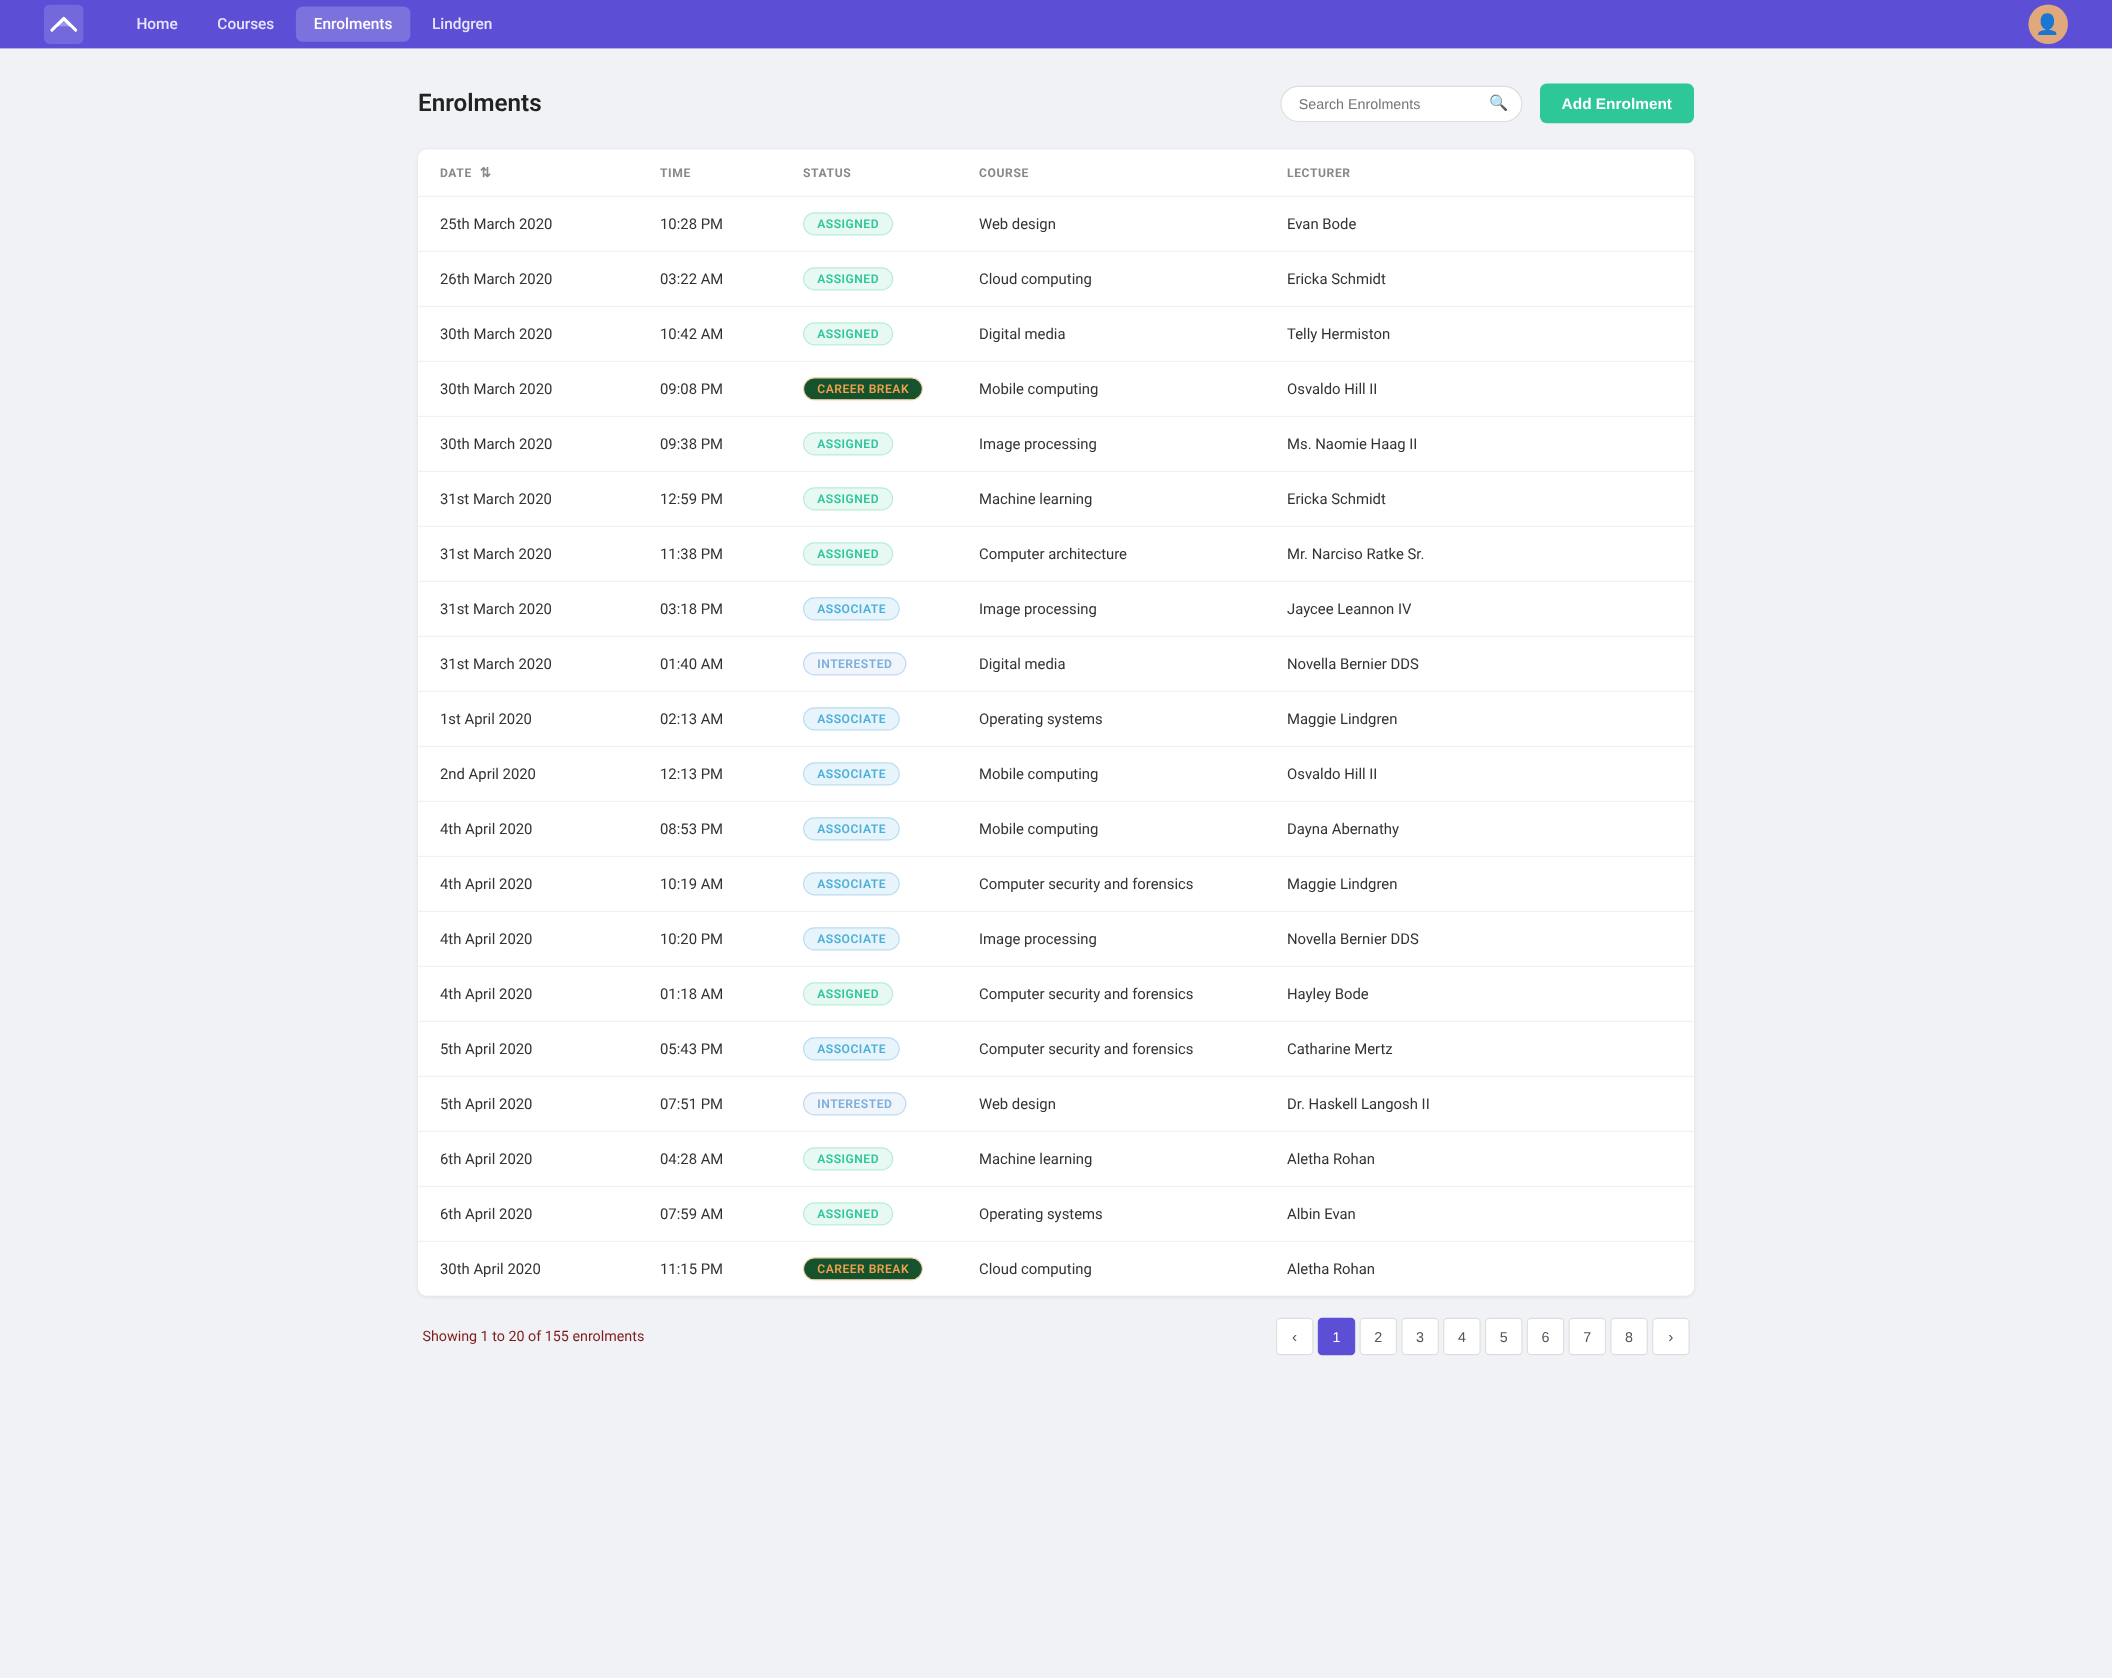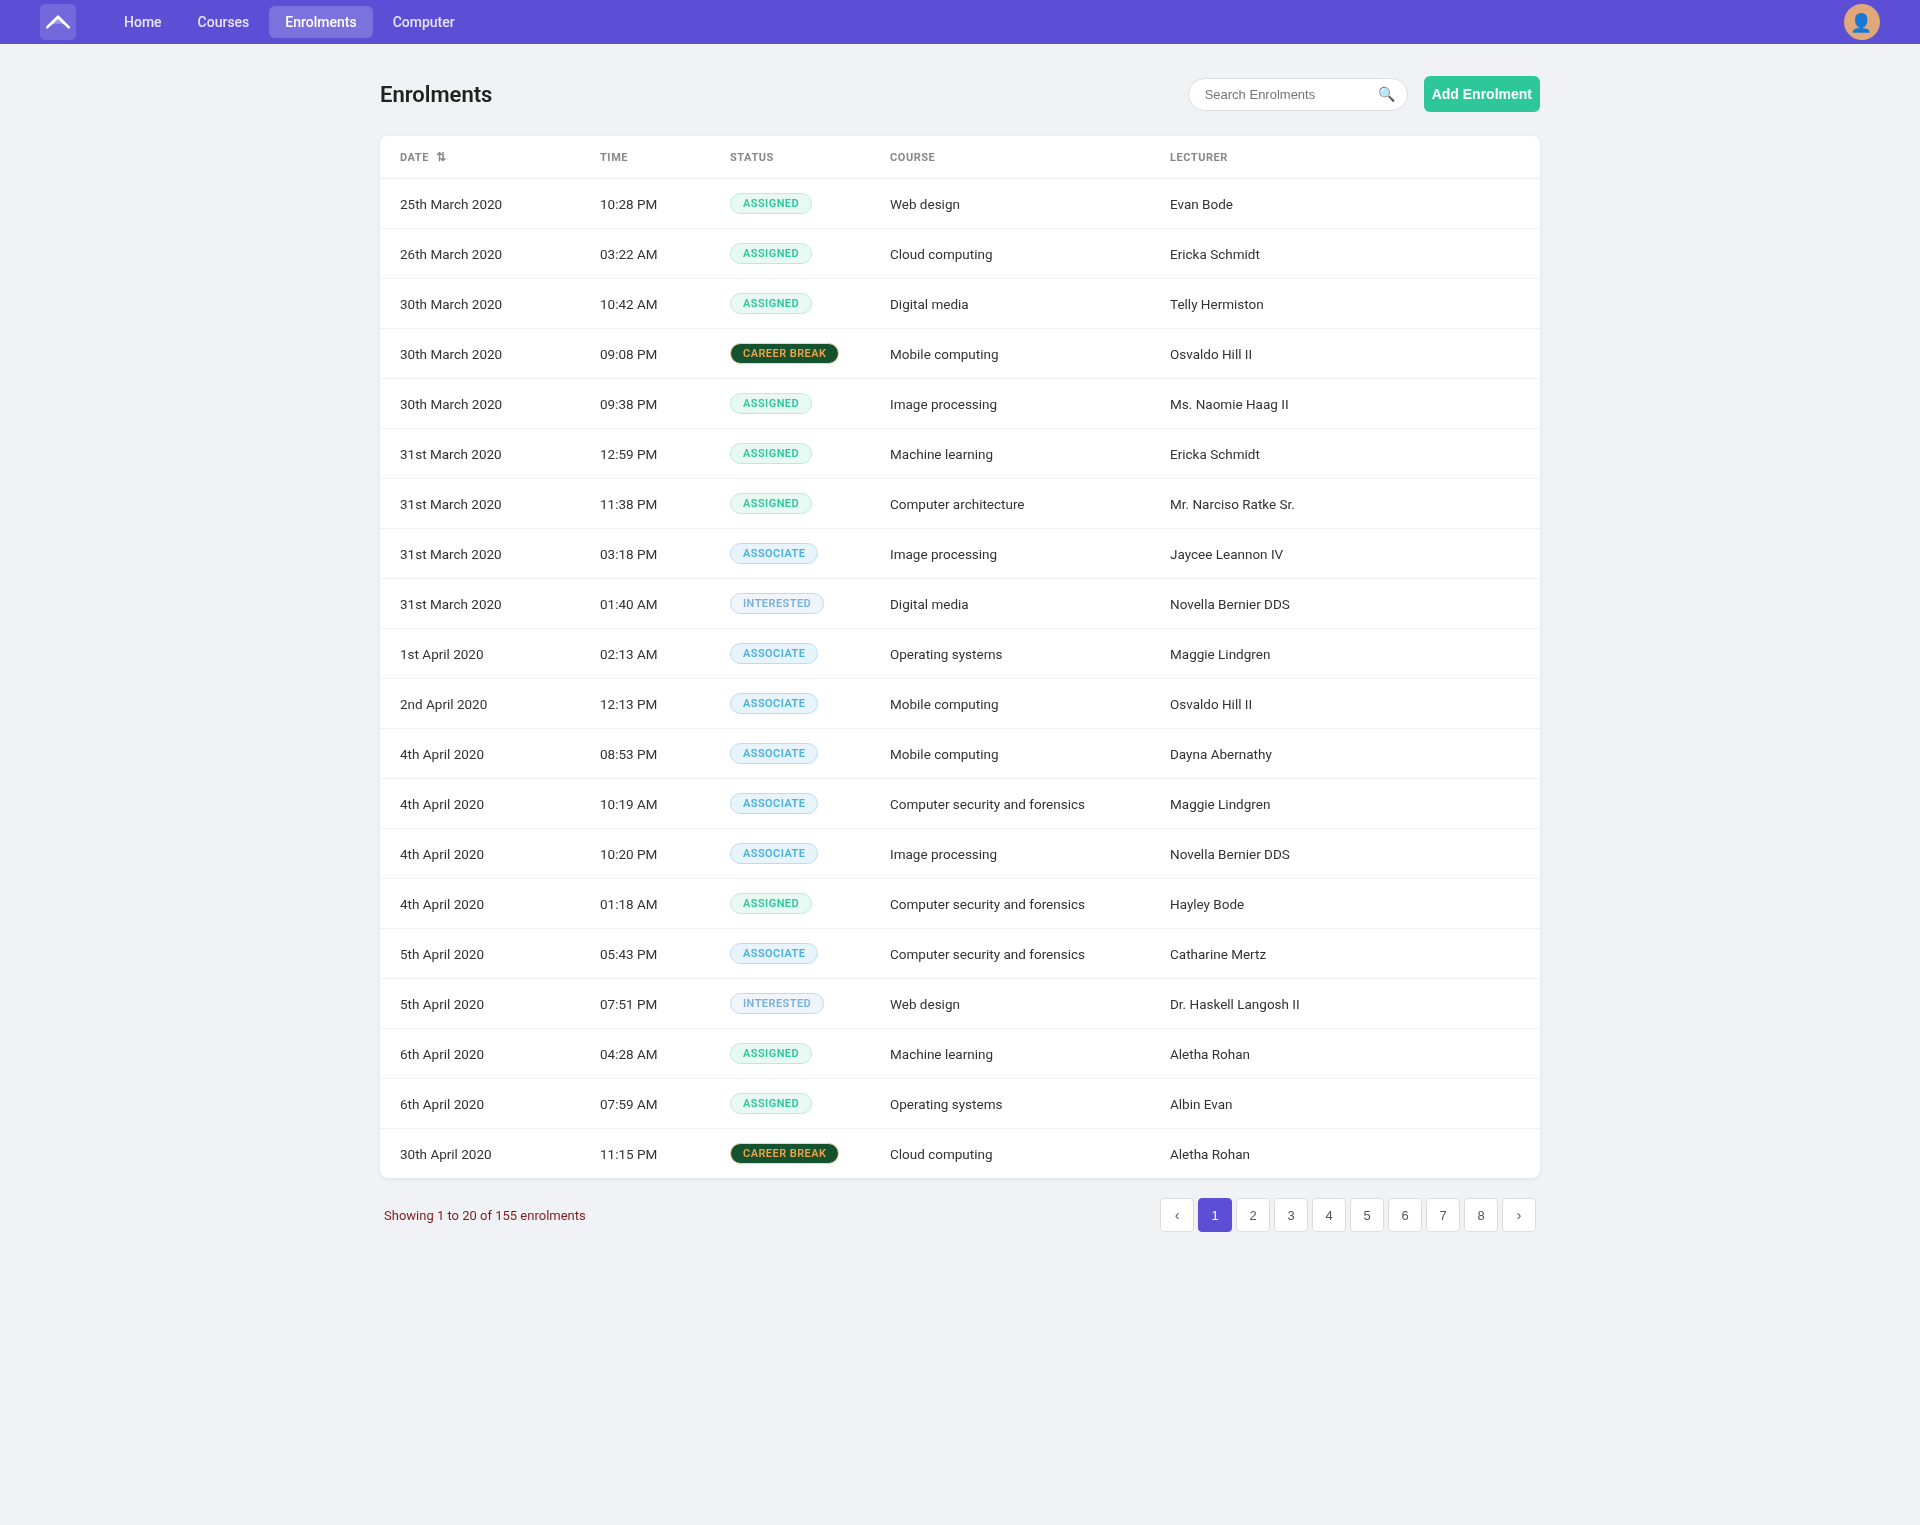--- a/index.html
+++ b/index.html
@@ -87,21 +87,21 @@
       top: 50%;
       transform: translateY(-50%);
       color: #888;
       font-size: 14px;
     }
     .add-btn {
       background: #2dc79a;
       color: white;
       border: none;
       border-radius: 6px;
-      padding: 10px 8px;
+      padding: 10px 20px;
       font-size: 14px;
       font-weight: 600;
       cursor: pointer;
     }
 
     
     .table-wrapper {
       background: white;
       border-radius: 8px;
       overflow: hidden;
@@ -216,21 +216,21 @@
     <svg viewBox="0 0 40 40" fill="none">
       <rect width="40" height="40" rx="6" fill="rgba(255,255,255,0.15)"></rect>
       <path d="M8 26 L20 14 L32 26" stroke="white" stroke-width="3" fill="none" stroke-linecap="round" stroke-linejoin="round"></path>
       <path d="M13 22 L20 15 L27 22" stroke="white" stroke-width="2" fill="white" fill-opacity="0.3"></path>
     </svg>
   </div>
   <div class="nav-links">
     <a class="nav-link">Home</a>
     <a class="nav-link">Courses</a>
     <a class="nav-link active">Enrolments</a>
-    <a class="nav-link">Computer</a>
+    <a class="nav-link">Lindgren</a>
   </div>
   <div class="navbar-avatar">👤</div>
 </nav>
 
 <div class="content">
 
   <div class="header-bar">
     <h1 class="page-title">Enrolments</h1>
     <div class="search-wrapper">
       <input class="search-input" type="text" placeholder="Search Enrolments" style="">

